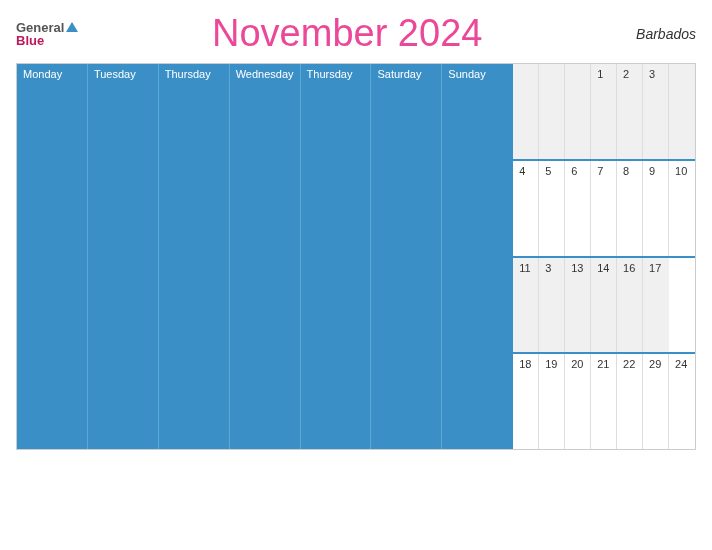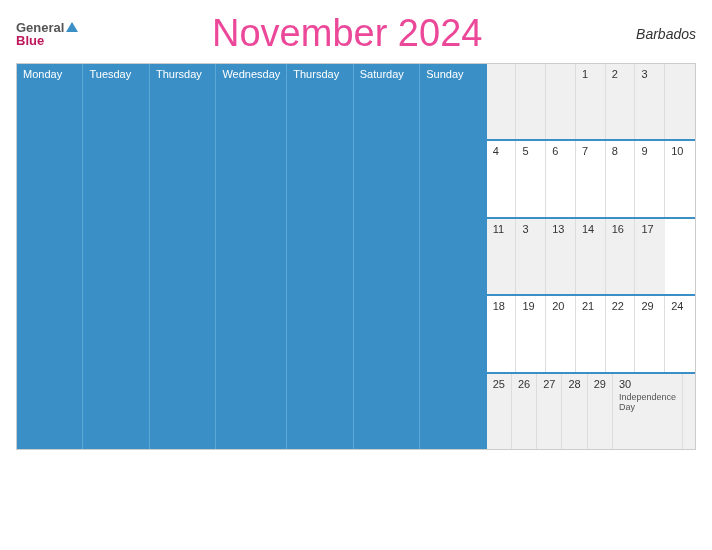--- a/index.html
+++ b/index.html
@@ -249,37 +249,15 @@
           <span class="day-number">22</span>
         </div>
         <div class="day-cell">
           <span class="day-number">29</span>
         </div>
         <div class="day-cell">
           <span class="day-number">24</span>
         </div>
       </div>
 
-      <div class="week-row">
-        <div class="day-cell">
-          <span class="day-number">25</span>
-        </div>
-        <div class="day-cell">
-          <span class="day-number">26</span>
-        </div>
-        <div class="day-cell">
-          <span class="day-number">27</span>
-        </div>
-        <div class="day-cell">
-          <span class="day-number">28</span>
-        </div>
-        <div class="day-cell">
-          <span class="day-number">29</span>
-        </div>
-        <div class="day-cell">
-          <span class="day-number">30</span>
-          <span class="event-label">Independence Day</span>
-        </div>
-        <div class="day-cell empty"></div>
-      </div>
     </div>
   </div>
 </div>
 
 </body></html>

